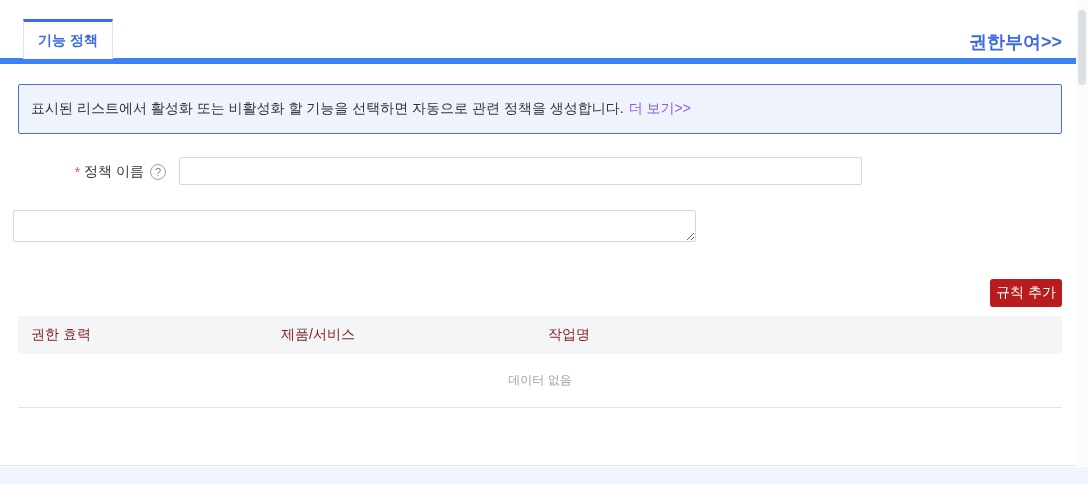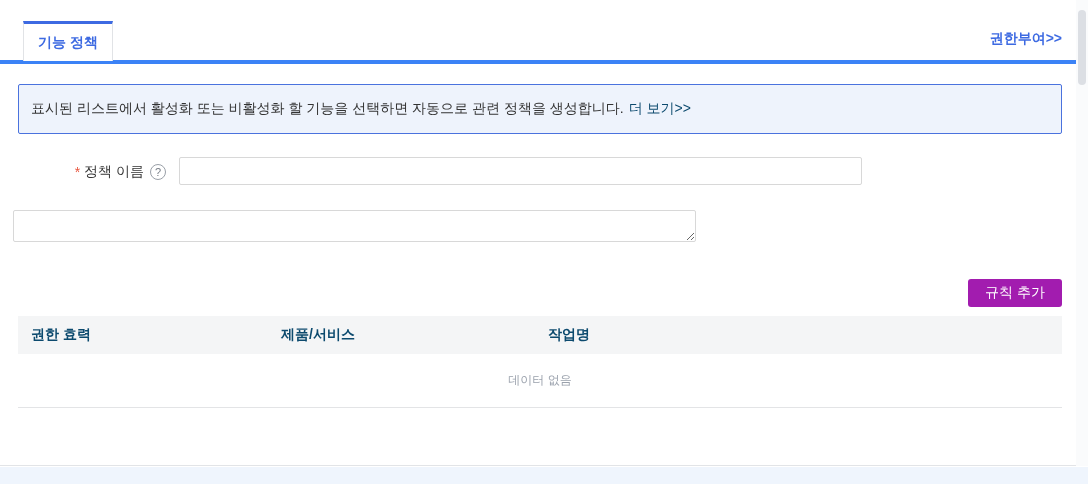--- a/index.html
+++ b/index.html
@@ -3,59 +3,59 @@
 <meta charset="utf-8">
 <style>
   * { margin:0; padding:0; box-sizing:border-box; }
   html,body { width:1088px; height:484px; background:#fff; font-family:"Liberation Sans","DejaVu Sans",sans-serif; }
   .page { position:relative; width:1088px; height:484px; overflow:hidden; background:#fff; }
 
   
   .content { position:absolute; left:0; top:0; width:1076px; height:466px; background:#fff; border-bottom:1px solid #e2e4e7; }
 
   
-  .tabbar { position:relative; height:64px; border-bottom:4px solid #3b82f6; }
+  .tabbar { position:relative; height:64px; border-bottom:6px solid #3b82f6; }
   .tab { position:absolute; left:23px; bottom:-1px; height:40px; background:#fff;
          border:1px solid #e1e3e6; border-bottom:none; border-top:3px solid #3d6ae2;
          display:flex; align-items:center; padding:0 14px; color:#3d6ae2;
          font-size:14px; font-weight:700; cursor:pointer; }
-  .header-link { position:absolute; right:14px; top:30px; color:#3d6ae2; font-size:14px;
+  .header-link { position:absolute; right:14px; top:30px; color:#3d6ae2; font-size:18px;
                  font-weight:700; text-decoration:none; cursor:pointer; }
 
   
   .banner { margin:20px 14px 0 18px; height:50px; background:#eef3fc; border:1px solid #4a72de;
             border-radius:2px; display:flex; align-items:center; padding:0 12px; font-size:14px; color:#333; }
-  .banner .more { color:#0c4a6e; text-decoration:none; margin-left:5px; cursor:pointer; }
+  .banner .more { color:#8b5cf6; text-decoration:none; margin-left:5px; cursor:pointer; }
 
   
   .form-row { display:flex; align-items:flex-start; }
   .form-row.first { margin-top:23px; }
   .form-row.second { margin-top:25px; }
   .flabel { width:166px; text-align:right; font-size:14px; color:#333; padding-top:6px;
             display:flex; justify-content:flex-end; align-items:center; gap:4px; }
   .req { color:#e8563f; }
   .help { display:inline-flex; width:16px; height:16px; border:1px solid #9aa0a8; border-radius:50%;
           color:#777d86; font-size:11px; align-items:center; justify-content:center; margin-left:2px; }
   .fcontrol { margin-left:13px; }
   .txt-input { width:683px; height:28px; border:1px solid #d8d8d8; border-radius:2px;
                font-size:13px; padding:0 8px; color:#333; outline:none; }
   .txt-area { width:683px; height:32px; border:1px solid #d8d8d8; border-radius:2px;
               font-size:13px; padding:4px 8px; color:#333; resize:both; outline:none;
               font-family:"Liberation Sans","DejaVu Sans",sans-serif; }
 
   
-  .btn { background:#a21caf; color:#fff; border:none; border-radius:3px; height:28px;
-         font-size:14px; padding:0 17px; cursor:pointer; font-family:inherit; }
+  .btn { background:#b91c1c; color:#fff; border:none; border-radius:3px; height:28px;
+         font-size:14px; padding:0 6px; cursor:pointer; font-family:inherit; }
   .actions { margin:33px 14px 0 0; display:flex; justify-content:flex-end; }
 
   
   .table { margin:9px 14px 0 18px; }
   .thead { display:grid; grid-template-columns:250px 267px 264px 1fr; background:#f4f5f6;
            height:38px; align-items:center; }
-  .th { font-size:14px; color:#0c4a6e; padding-left:13px;font-weight:bold; }
+  .th { font-size:14px; color:#7f1d1d; padding-left:13px; }
   .empty-row { height:54px; display:flex; align-items:center; justify-content:center;
                border-bottom:1px solid #e3e4e6; font-size:12px; color:#9aa1ac; }
 
   .submit-wrap { margin:26px 0 0 20px; }
   .submit-btn { min-width:52px; }
 
   
   .scrollbar { position:absolute; right:0; top:0; width:12px; height:466px; background:#fafbfc; cursor:pointer; }
   .scrollbar .thumb { position:absolute; left:2px; top:10px; width:8px; height:75px;
                       background:#dcdfe4; border-radius:4px; cursor:grab; }

